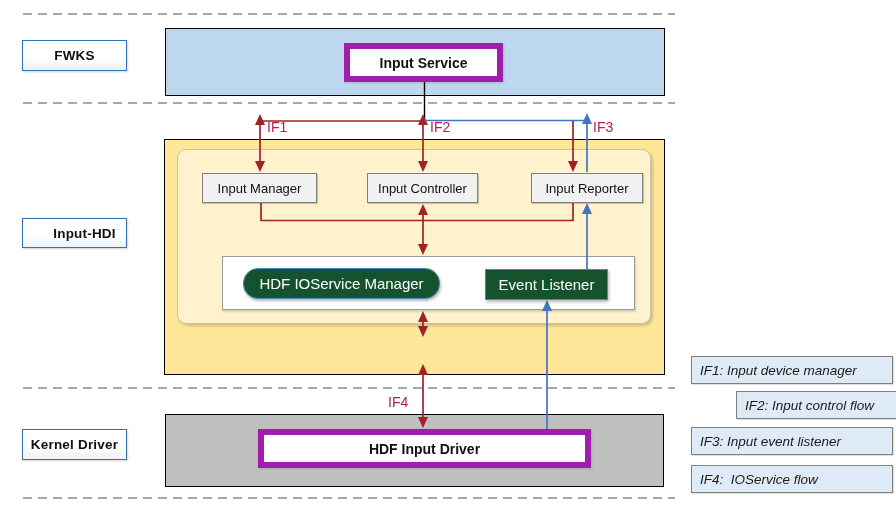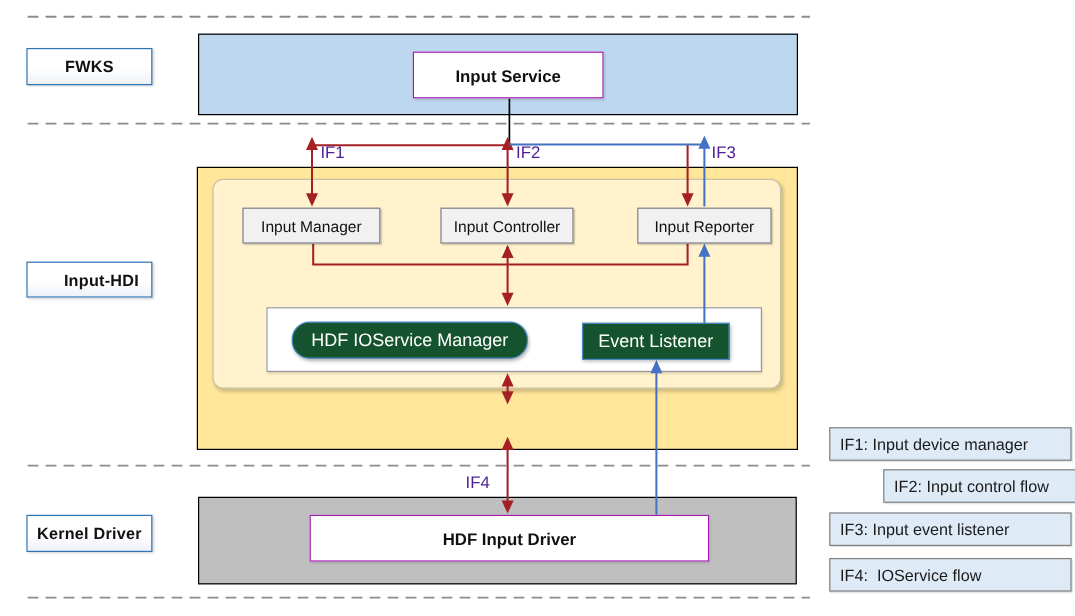--- a/index.html
+++ b/index.html
@@ -27,36 +27,37 @@
     border:1.5px solid #2E75B6;z-index:10;
     display:flex;align-items:center;justify-content:center;
     font-weight:bold;font-size:13.5px;letter-spacing:.2px;
     box-shadow:1px 1px 2px rgba(0,0,0,0.18);
   }
   
   .node{
     z-index:10;display:flex;align-items:center;justify-content:center;
     font-size:13px;text-align:center;
   }
-  .node-white{background:#fff;border:1px solid #a21caf;box-shadow:1px 1px 2px rgba(0,0,0,0.15);}
+  .node-white{background:#fff;border:6px solid #a21caf;box-shadow:1px 1px 2px rgba(0,0,0,0.15);}
   .node-gray{background:#F1F1F1;border:1px solid #7F7F7F;box-shadow:1px 1px 1px rgba(0,0,0,0.2);}
   .node-bold{font-weight:bold;font-size:14px;}
   .node-blue{
     background:#14532d;border:1px solid #4a88c4;color:#fff;font-size:15px;
     box-shadow:1px 2px 3px rgba(0,0,0,0.28);
   }
   .rounded{border-radius:15px;}
   
-  .if-label{z-index:12;font-size:14px;color:#4c1d95;}
+  .if-label{z-index:12;font-size:14px;color:#be185d;}
   
   .legend-item{
     background:#DEEBF7;border:1px solid #7F7F7F;z-index:10;
     display:flex;align-items:center;padding-left:8px;
     font-size:13.5px;color:#1a1a1a;white-space:pre;
     box-shadow:1px 1px 1px rgba(0,0,0,0.12);
+    font-style:italic;
   }
   svg.overlay{position:absolute;left:0;top:0;z-index:6;pointer-events:none;}
 </style>
 </head>
 <body>
 
 <div id="stage">
 
   <div class="abs band band-fwks" style="left:165px;top:28px;width:500px;height:68px;"></div>
   <div class="abs band band-hdi" style="left:164px;top:139px;width:501px;height:236px;"></div>

